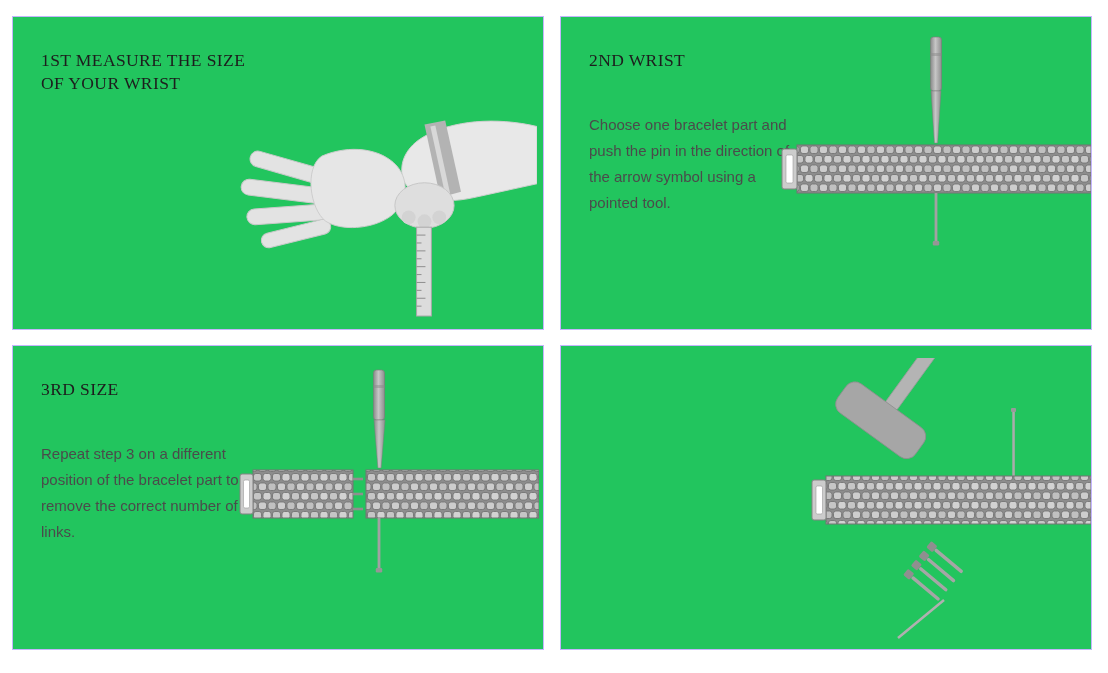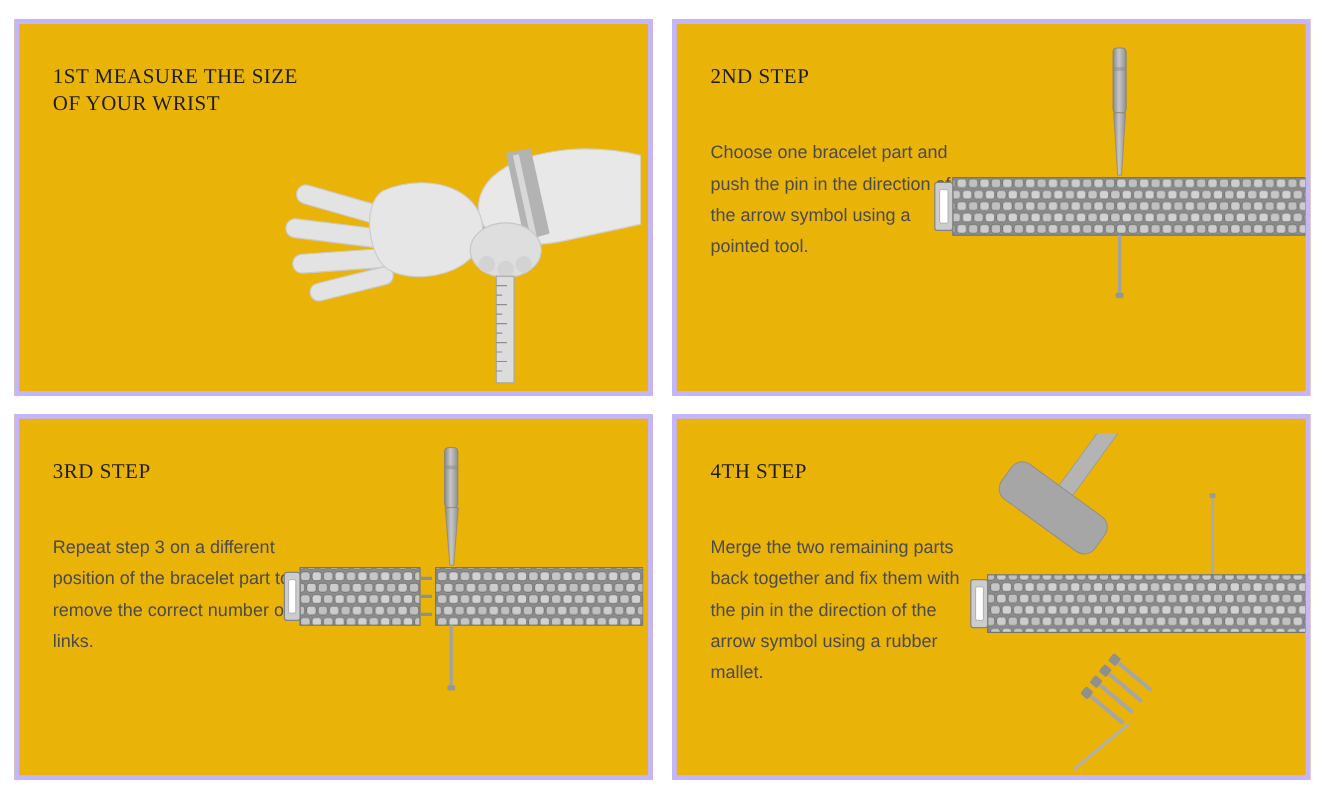--- a/index.html
+++ b/index.html
@@ -12,22 +12,22 @@
   }
   .grid {
     position: absolute; left: 12px; top: 16px;
     display: grid;
     grid-template-columns: 532px 532px;
     grid-template-rows: 314px 305px;
     gap: 15px 16px;
   }
   .card {
     position: relative;
-    background: #eab308;
-    border: 4px solid #c4b5fd;
+    background: #22c55e;
+    border: 1px solid #c4b5fd;
     overflow: hidden;
   }
   .card-text {
     position: absolute; left: 28px; top: 32px; width: 218px;
   }
   .card-title {
     font-family: "Liberation Serif", serif;
     font-size: 17.5px; font-weight: 500;
     letter-spacing: 0.4px;
     color: #1d1d1d;
@@ -113,21 +113,21 @@
             <line x1="188" y1="206" x2="193" y2="206"></line>
           <line x1="188" y1="214" x2="197" y2="214"></line>
             <line x1="188" y1="222" x2="193" y2="222"></line>
         </g>
       </g>
     </svg>
   </div>
 
   <div class="card">
     <div class="card-text">
-      <div class="card-title">2ND STEP</div>
+      <div class="card-title">2ND WRIST</div>
       <div class="card-body">Choose one bracelet part and push the pin in the direction of the arrow symbol using a pointed tool.</div>
     </div>
     <svg class="illus i2" viewBox="0 0 310 230">
 
       <g>
         <rect x="149.5" y="6" width="11" height="54" rx="3" fill="url(#toolgrad)" stroke="#7e7e7e" stroke-width="0.7"></rect>
         <rect x="149.5" y="22" width="11" height="3" fill="#8a8a8a" opacity="0.5"></rect>
         <polygon points="150,60 160,60 156.6,112 153.4,112" fill="url(#toolgrad)" stroke="#7e7e7e" stroke-width="0.5"></polygon>
       </g>
 
@@ -139,21 +139,21 @@
 
       <g>
         <rect x="153.6" y="162" width="2.8" height="48" fill="#a2a2a2"></rect>
         <rect x="151.8" y="210" width="6.4" height="4.5" rx="1.2" fill="#969696"></rect>
       </g>
     </svg>
   </div>
 
   <div class="card">
     <div class="card-text">
-      <div class="card-title">3RD STEP</div>
+      <div class="card-title">3RD SIZE</div>
       <div class="card-body">Repeat step 3 on a different position of the bracelet part to remove the correct number of links.</div>
     </div>
     <svg class="illus i3" viewBox="0 0 300 270">
 
       <g>
         <rect x="134.5" y="2" width="11" height="50" rx="3" fill="url(#toolgrad)" stroke="#7e7e7e" stroke-width="0.7"></rect>
         <rect x="134.5" y="17" width="11" height="3" fill="#8a8a8a" opacity="0.5"></rect>
         <polygon points="135,52 146,52 142.1,100 138.9,100" fill="url(#toolgrad)" stroke="#7e7e7e" stroke-width="0.5"></polygon>
       </g>
 
@@ -171,24 +171,20 @@
       <rect x="127" y="102" width="173" height="48" fill="url(#links)" stroke="#757575" stroke-width="1"></rect>
 
       <g>
         <rect x="138.6" y="150" width="2.8" height="50" fill="#a2a2a2"></rect>
         <rect x="136.8" y="200" width="6.4" height="4.5" rx="1.2" fill="#969696"></rect>
       </g>
     </svg>
   </div>
 
   <div class="card">
-    <div class="card-text">
-      <div class="card-title">4TH STEP</div>
-      <div class="card-body">Merge the two remaining parts back together and fix them with the pin in the direction of the arrow symbol using a rubber mallet.</div>
-    </div>
     <svg class="illus i4" viewBox="0 0 315 290">
 
       <g transform="rotate(36 110 55)">
         <rect x="103" y="-30" width="14" height="80" rx="5" fill="#b4b4b4" stroke="#9c9c9c" stroke-width="0.8"></rect>
         <rect x="62" y="46" width="96" height="36" rx="11" fill="#a6a6a6" stroke="#8e8e8e" stroke-width="0.8"></rect>
       </g>
 
       <g>
         <rect x="235" y="50" width="5" height="4" rx="1" fill="#9a9a9a"></rect>
         <rect x="236.3" y="54" width="2.5" height="64" fill="#ababab"></rect>

